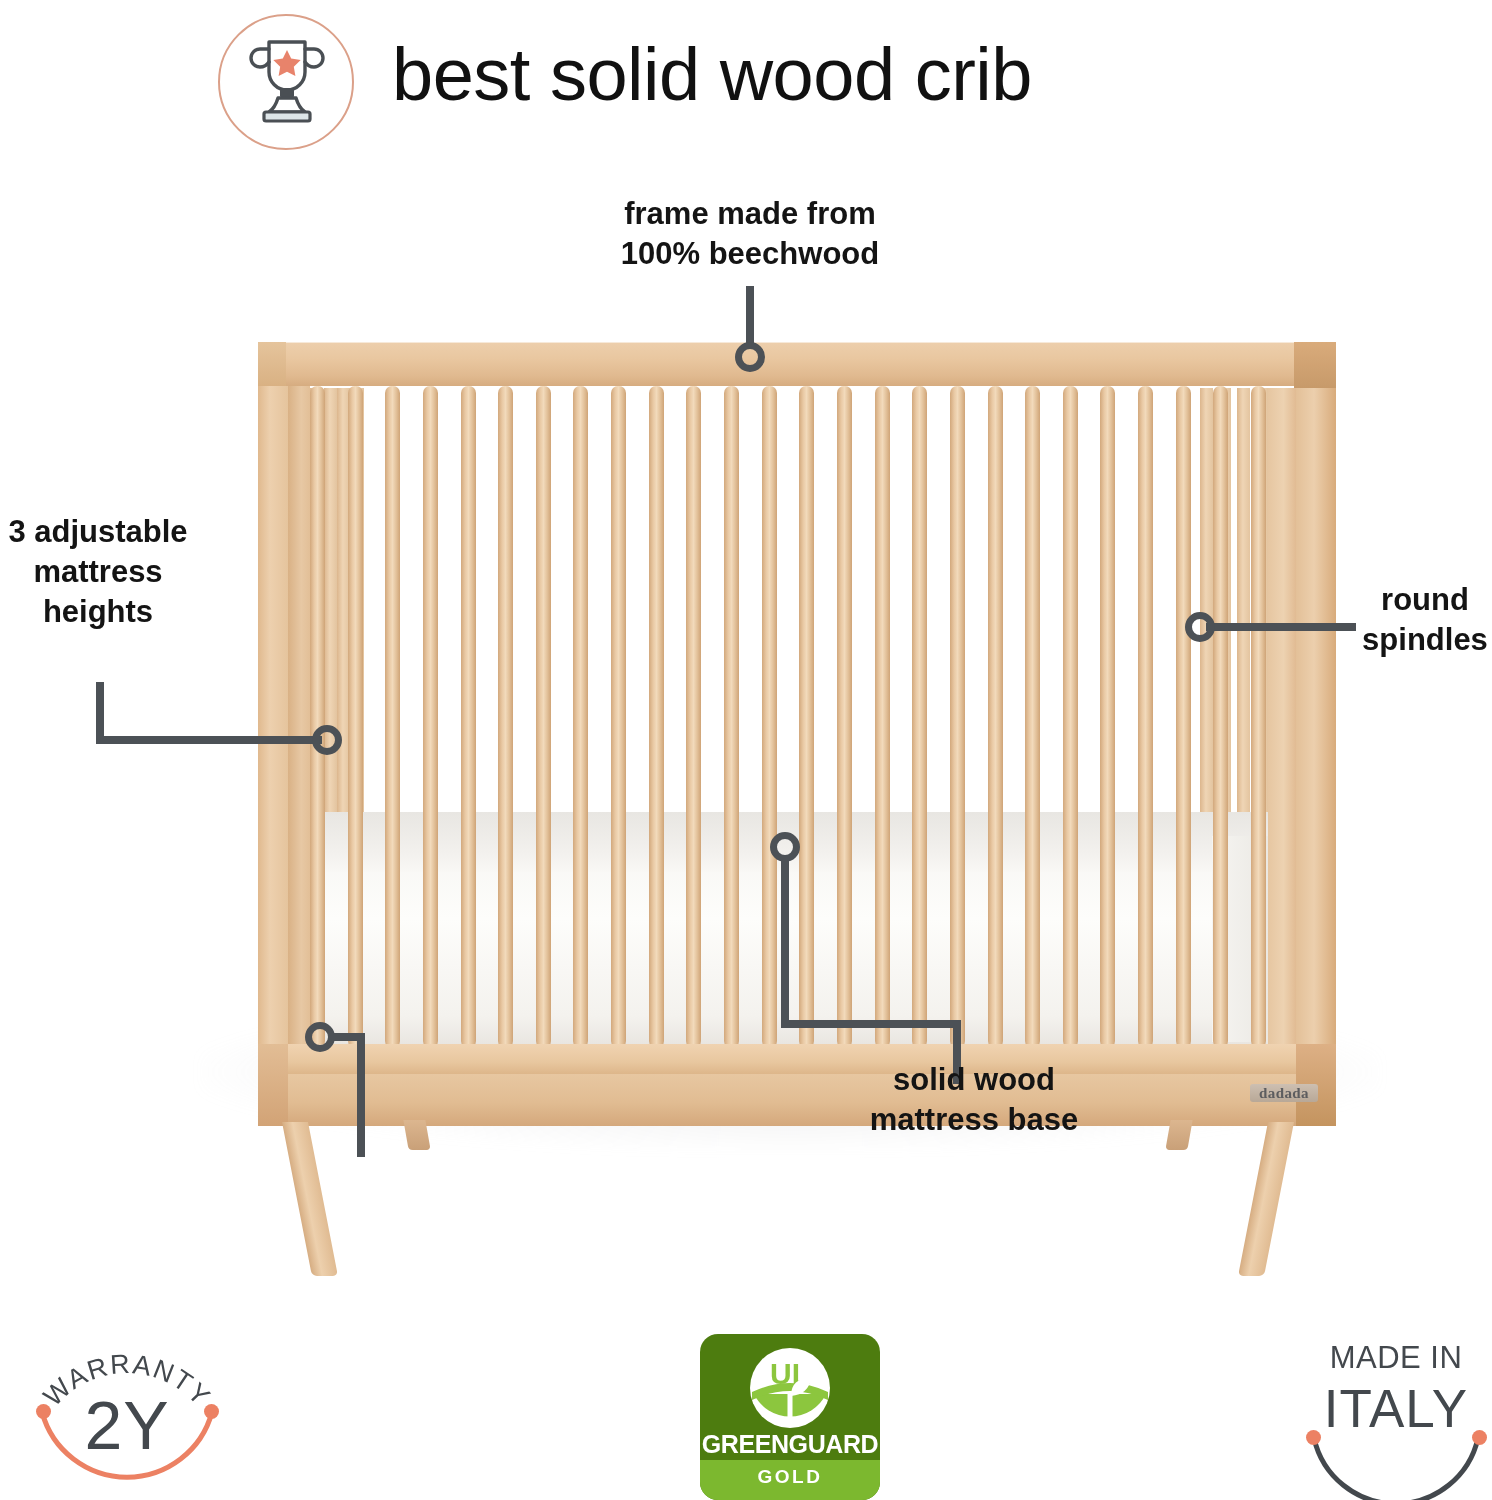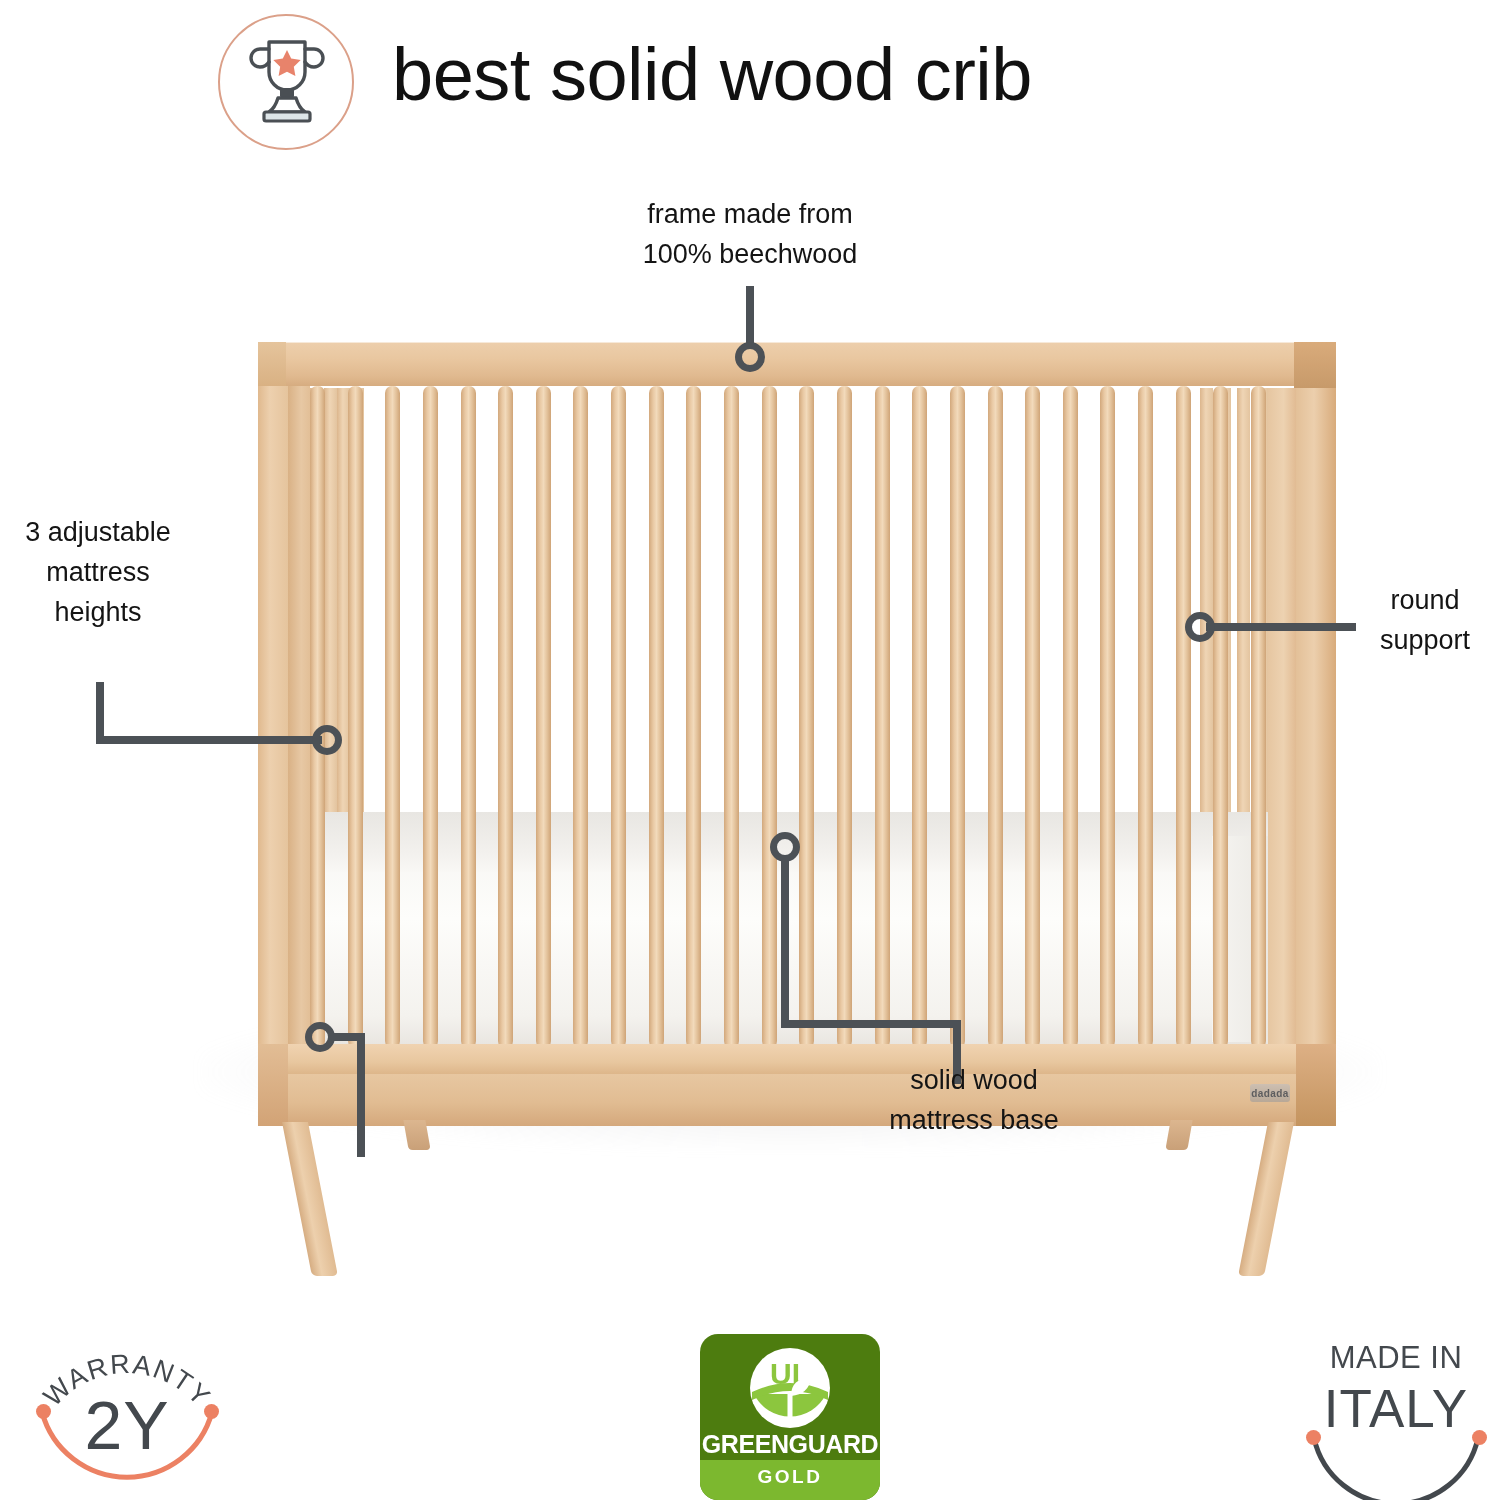--- a/index.html
+++ b/index.html
@@ -178,25 +178,25 @@
   }
   .rail-right-cap2{
     position:absolute;
     left:1296px; top:884px;
     width:40px; height:82px;
     background:linear-gradient(180deg,#ddb085,#c4945f);
   }
   .brand-plate{
     position:absolute;
     left:1250px; top:924px;
-    width:40px; height:18px;
+    width:68px; height:18px;
     background:linear-gradient(180deg,#cdbfb1,#b8a897);
     border-radius:3px;
     display:flex; align-items:center; justify-content:center;
-    font-size:10px; letter-spacing:.4px; color:#5d5d5f; font-weight:700;
+    font-size:15px; letter-spacing:.4px; color:#5d5d5f; font-weight:700;font-family:Liberation Serif, serif;
   }
 
   
   .leg{
     position:absolute;
     background:linear-gradient(90deg,#d6ad82 0%,#edd0ad 40%,#e0bb92 100%);
   }
   .leg-front-left{
     left:282px; top:962px;
     width:26px; height:154px;
@@ -223,22 +223,22 @@
     width:22px; height:30px;
     background:linear-gradient(180deg,#dcb68f,#c9a078);
     border-radius:0 0 4px 4px;
     transform:skewX(-10deg);
   }
 
   
   .callout-text{
     position:absolute;
     color:#141414;
-    font-size:27px;
-    font-weight:400;
+    font-size:31px;
+    font-weight:700;
     line-height:40px;
     white-space:pre-line;
   }
   .leader{ position:absolute; background:#4c5156; }
   .ring{
     position:absolute;
     width:30px; height:30px;
     border:7px solid #4c5156;
     border-radius:50%;
     box-sizing:border-box;
@@ -396,21 +396,21 @@
     <div class="ring" style="left:735px; top:182px;"></div>
 
     <div class="callout-text" style="left:0px; top:352px; width:196px; text-align:center;">3 adjustable
 mattress
 heights</div>
     <div class="leader" style="left:96px; top:522px; width:8px; height:62px;"></div>
     <div class="leader" style="left:96px; top:576px; width:226px; height:8px;"></div>
     <div class="ring" style="left:312px; top:565px;"></div>
 
     <div class="callout-text" style="left:1358px; top:420px; width:134px; text-align:center;">round
-support</div>
+spindles</div>
     <div class="leader" style="left:1206px; top:463px; width:150px; height:8px;"></div>
     <div class="ring" style="left:1185px; top:452px;"></div>
 
     <div class="ring" style="left:770px; top:672px;"></div>
     <div class="leader" style="left:781px; top:700px; width:8px; height:168px;"></div>
     <div class="leader" style="left:781px; top:860px; width:180px; height:8px;"></div>
     <div class="leader" style="left:953px; top:860px; width:8px; height:64px;"></div>
     <div class="callout-text" style="left:800px; top:900px; width:348px; text-align:center;">solid wood
 mattress base</div>
 

